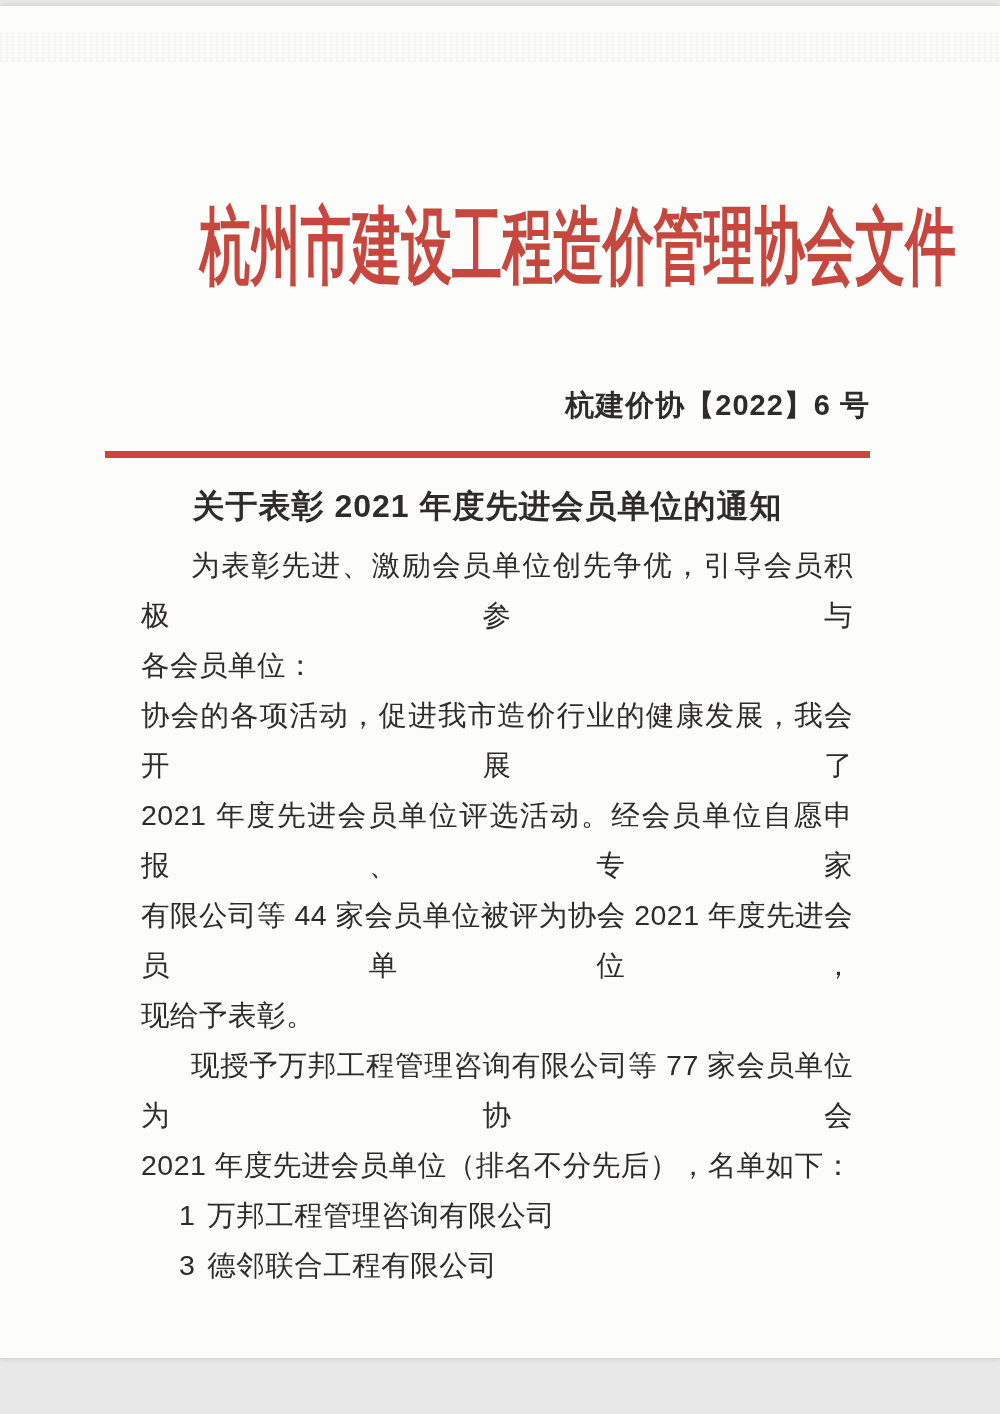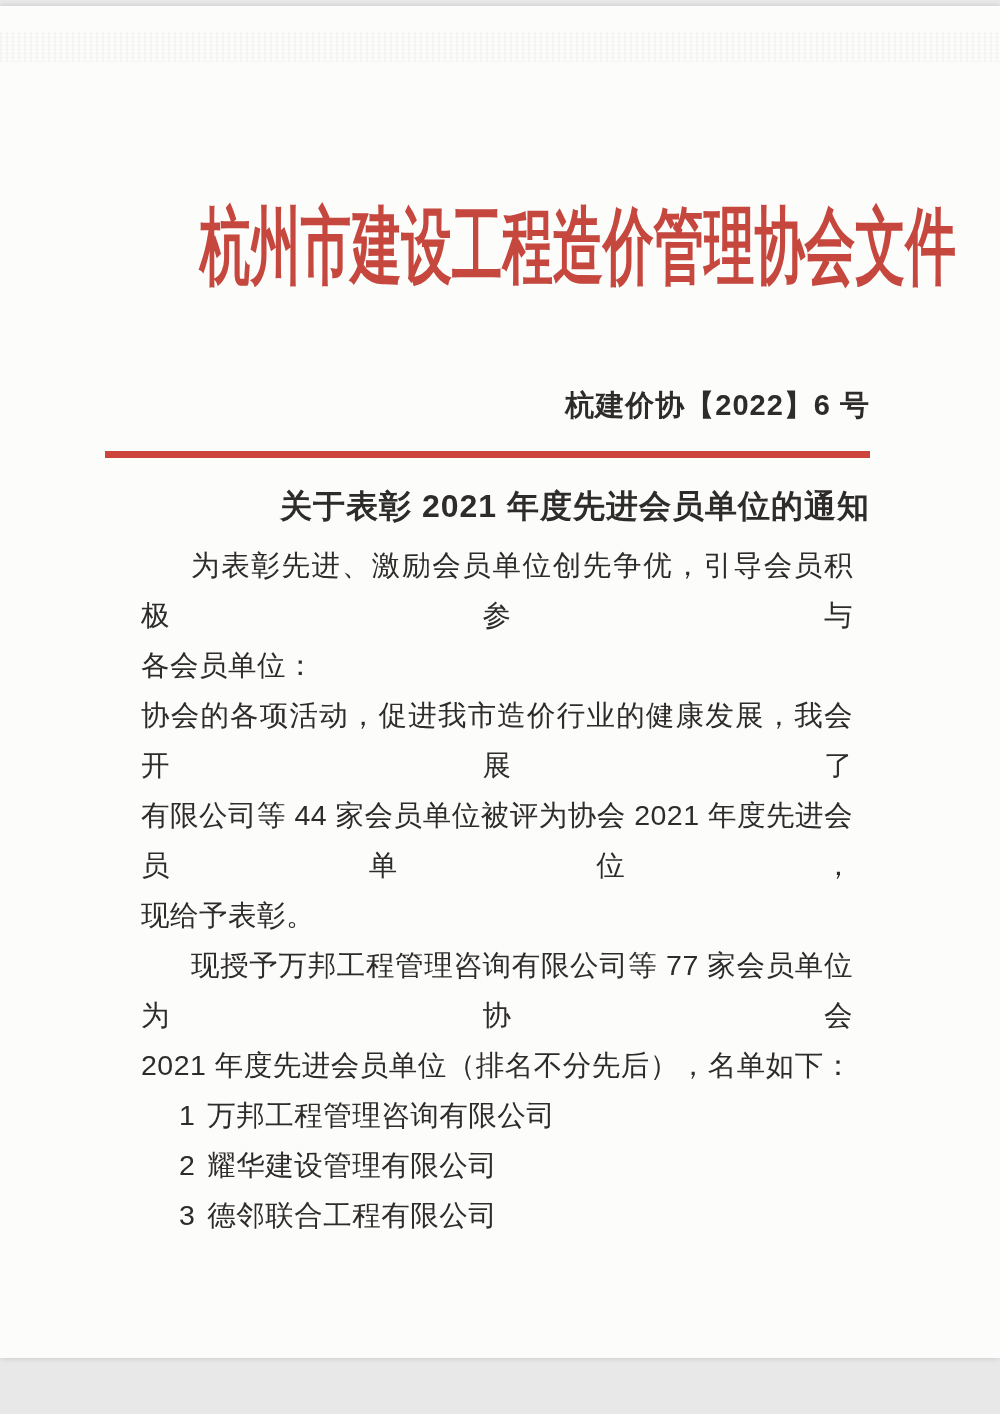--- a/index.html
+++ b/index.html
@@ -53,21 +53,21 @@
   .rule {
     width: 765px;
     height: 7px;
     margin: 28px 0 0 105px;
     background: var(--red-rule, #cd443d);
   }
 
   .title {
     width: 765px;
     margin: 28px 0 0 105px;
-    text-align: right;
+    text-align: center;
     font-size: 32px;
     line-height: 1.25;
     font-weight: bold;
     color: var(--ink, #2e2c2a);
     letter-spacing: 1px;
   }
 
   .body {
     width: 712px;
     margin: 14px 0 0 141px;
@@ -107,26 +107,26 @@
   <div class="docnum">杭建价协【2022】6 号</div>
 
   <div class="rule"></div>
 
   <div class="title">关于表彰 2021 年度先进会员单位的通知</div>
 
   <div class="body">
     <div class="line indent just">为表彰先进、激励会员单位创先争优，引导会员积极参与</div>
     <div class="line">各会员单位：</div>
     <div class="line just">协会的各项活动，促进我市造价行业的健康发展，我会开展了</div>
+    <div class="line just">2021 年度先进会员单位评选活动。经会员单位自愿申报、专家</div>
     <div class="line just">有限公司等 44 家会员单位被评为协会 2021 年度先进会员单位，</div>
     <div class="line">现给予表彰。</div>
     <div class="line indent just">现授予万邦工程管理咨询有限公司等 77 家会员单位为协会</div>
     <div class="line">2021 年度先进会员单位（排名不分先后），名单如下：</div>
 
     <ol class="awardees">
       <li class="line awardee"><span class="rank">1</span><span class="name">万邦工程管理咨询有限公司</span></li>
-      <li class="line awardee"><span class="rank">2</span><span class="name">耀华建设管理有限公司</span></li>
       <li class="line awardee"><span class="rank">3</span><span class="name">德邻联合工程有限公司</span></li>
 
     </ol>
   </div>
 
 </div>
 
 </body></html>

